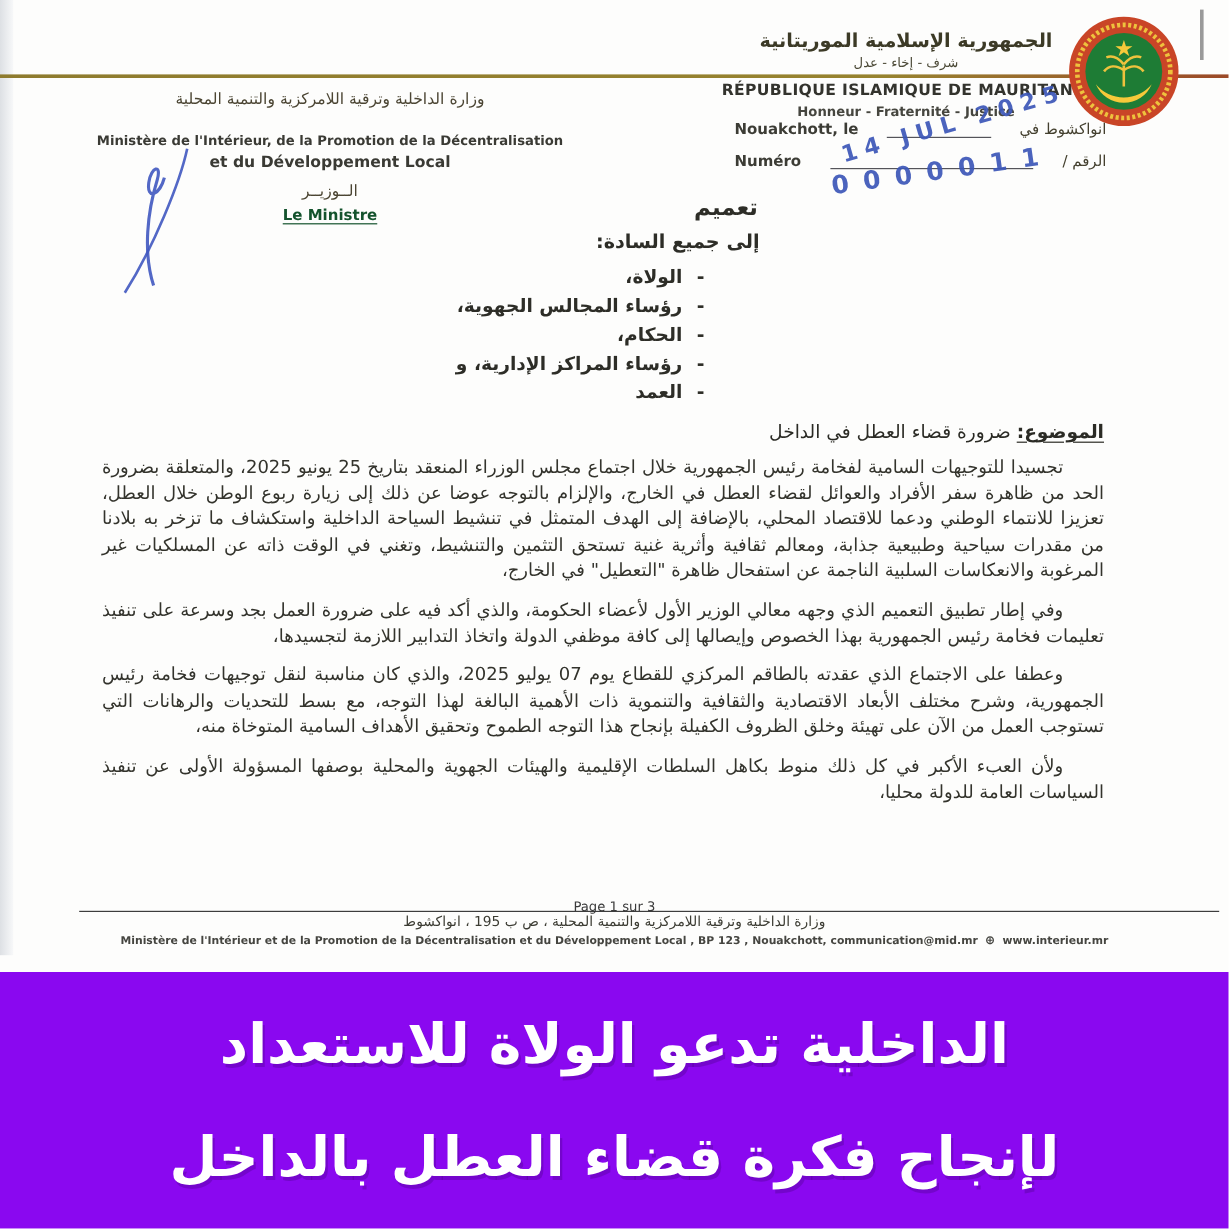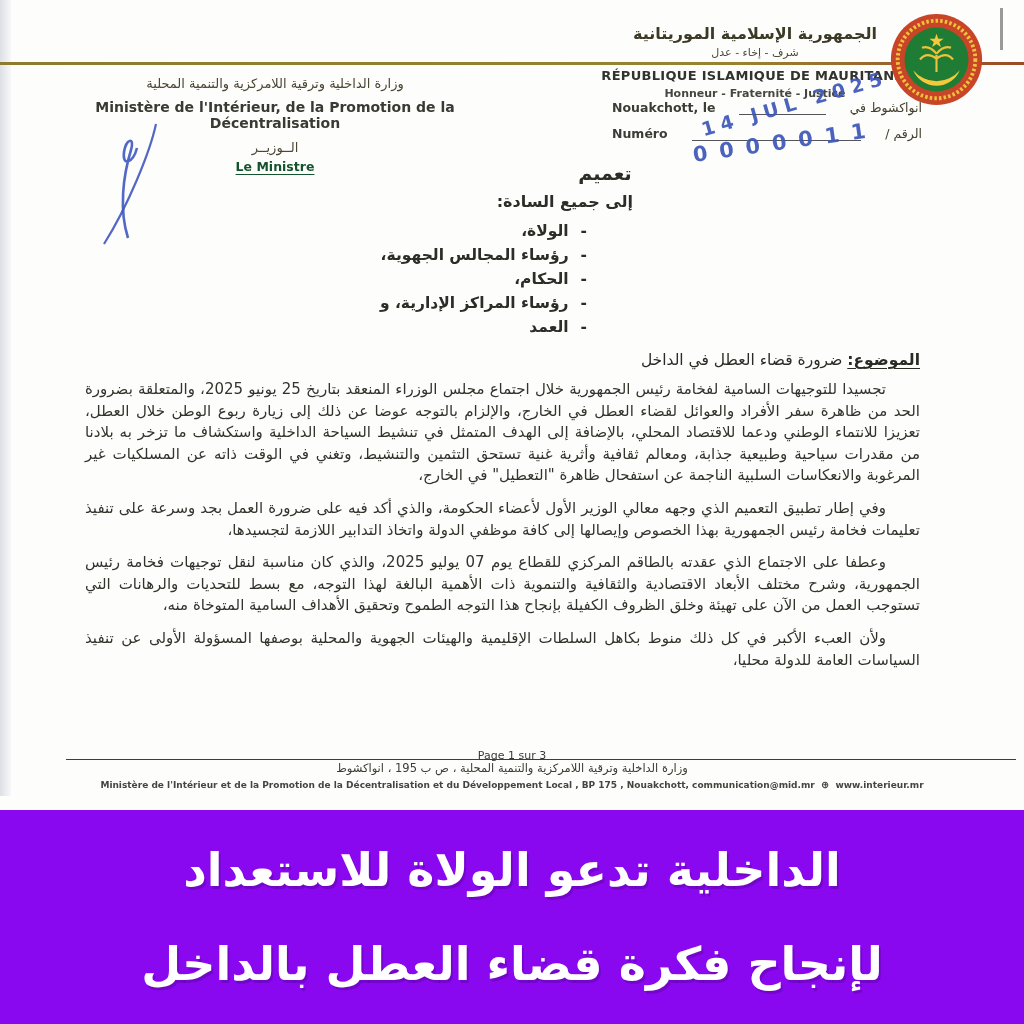--- a/index.html
+++ b/index.html
@@ -19,21 +19,21 @@
   .hdr-ar-title { font-size:16px; font-weight:bold; color:#3c3a26; }
   .hdr-ar-motto { font-size:11px; color:#4b4936; margin-top:3px;text-align:center; }
   .hdr-fr { position:absolute; top:68px; left:560px; width:390px; text-align:center; }
   .fr-title { font-size:13px; font-weight:bold; color:#33332d; letter-spacing:.3px; }
   .fr-motto { font-size:11px; font-weight:bold; color:#46463f; margin-top:4px; }
 
   .seal { position:absolute; top:11px; left:888px; width:97px; height:97px; }
 
   .ministry { position:absolute; top:76px; left:35px; width:480px; text-align:center; }
   .min-ar { font-size:13px; color:#4b4533; direction:rtl; }
-  .min-fr { font-size:14px; font-weight:bold; color:#3a3a34; margin-top:8px; }
+  .min-fr { font-size:11px; font-weight:bold; color:#3a3a34; margin-top:20px; }
   .min-fr2 { font-size:13px; font-weight:bold; color:#3a3a34; margin-top:4px; }
   .min-ar2 { font-size:13px; color:#4b4533; margin-top:9px; direction:rtl; }
   .min-fr3 { font-size:12.5px; font-weight:bold; color:#14532d; margin-top:4px; text-decoration:underline; text-underline-offset:3px; }
 
   .date-row { position:absolute; left:612px; width:310px; display:flex; align-items:flex-end;
     font-size:12.5px; font-weight:bold; color:#3c3c35;gap:20px; }
   .date-row .fill-line { flex:1; border-bottom:1.4px solid #54545a; margin:0 4px; height:13px; }
   .row-city { top:100px; } .row-num { top:126px; }
   .ar-label { direction:rtl; font-weight:normal; color:#44402f; }
 
@@ -102,20 +102,21 @@
       <circle cx="50" cy="50" r="33" fill="#1e7c35"></circle>
       <text x="50" y="37" text-anchor="middle" font-size="19" fill="#f6c93a">★</text>
       <path d="M26 61 A26 26 0 0 0 74 61 A31 31 0 0 1 26 61 Z" fill="#f6c93a"></path>
       <path d="M50 63 V45 M50 49 C43 44 37 45 33 50 M50 49 C57 44 63 45 67 50 M50 44 C45 38 40 36 35 38 M50 44 C55 38 60 36 65 38" stroke="#eec23d" fill="none" stroke-width="2.2"></path>
     </svg>
   </div>
 
   <div class="ministry">
     <div class="min-ar">وزارة الداخلية وترقية اللامركزية والتنمية المحلية</div>
     <div class="min-fr">Ministère de l'Intérieur, de la Promotion de la Décentralisation</div>
+    <div class="min-fr2">et du Développement Local</div>
     <div class="min-ar2">الــوزيــر</div>
     <div class="min-fr3">Le Ministre</div>
   </div>
 
   <div class="date-row row-city">
     <span>Nouakchott, le</span>
     <span class="fill-line"></span>
     <span class="ar-label">انواكشوط في</span>
   </div>
   <div class="date-row row-num">
@@ -152,21 +153,21 @@
     <p>تجسيدا للتوجيهات السامية لفخامة رئيس الجمهورية خلال اجتماع مجلس الوزراء المنعقد بتاريخ 25 يونيو 2025، والمتعلقة بضرورة الحد من ظاهرة سفر الأفراد والعوائل لقضاء العطل في الخارج، والإلزام بالتوجه عوضا عن ذلك إلى زيارة ربوع الوطن خلال العطل، تعزيزا للانتماء الوطني ودعما للاقتصاد المحلي، بالإضافة إلى الهدف المتمثل في تنشيط السياحة الداخلية واستكشاف ما تزخر به بلادنا من مقدرات سياحية وطبيعية جذابة، ومعالم ثقافية وأثرية غنية تستحق التثمين والتنشيط، وتغني في الوقت ذاته عن المسلكيات غير المرغوبة والانعكاسات السلبية الناجمة عن استفحال ظاهرة "التعطيل" في الخارج،</p>
     <p>وفي إطار تطبيق التعميم الذي وجهه معالي الوزير الأول لأعضاء الحكومة، والذي أكد فيه على ضرورة العمل بجد وسرعة على تنفيذ تعليمات فخامة رئيس الجمهورية بهذا الخصوص وإيصالها إلى كافة موظفي الدولة واتخاذ التدابير اللازمة لتجسيدها،</p>
     <p>وعطفا على الاجتماع الذي عقدته بالطاقم المركزي للقطاع يوم 07 يوليو 2025، والذي كان مناسبة لنقل توجيهات فخامة رئيس الجمهورية، وشرح مختلف الأبعاد الاقتصادية والثقافية والتنموية ذات الأهمية البالغة لهذا التوجه، مع بسط للتحديات والرهانات التي تستوجب العمل من الآن على تهيئة وخلق الظروف الكفيلة بإنجاح هذا التوجه الطموح وتحقيق الأهداف السامية المتوخاة منه،</p>
     <p>ولأن العبء الأكبر في كل ذلك منوط بكاهل السلطات الإقليمية والهيئات الجهوية والمحلية بوصفها المسؤولة الأولى عن تنفيذ السياسات العامة للدولة محليا،</p>
   </div>
 
   <div class="footer-line"></div>
   <div class="page-info">Page 1 sur 3</div>
   <div class="footer-ar">وزارة الداخلية وترقية اللامركزية والتنمية المحلية ، ص ب 195 ، انواكشوط</div>
   <div class="footer-fr">
-    <span>Ministère de l'Intérieur et de la Promotion de la Décentralisation et du Développement Local , BP 175 , Nouakchott,  communication@mid.mr</span>
+    <span>Ministère de l'Intérieur et de la Promotion de la Décentralisation et du Développement Local , BP 123 , Nouakchott,  communication@mid.mr</span>
     <span class="globe">⊕</span>
     <span>www.interieur.mr</span>
   </div>
 
   <div class="banner" style="background: rgb(138, 8, 240); color: rgb(255, 255, 255);">
     <div class="banner-line">الداخلية تدعو الولاة للاستعداد</div>
     <div class="banner-line">لإنجاح فكرة قضاء العطل بالداخل</div>
   </div>
 
 </div>

